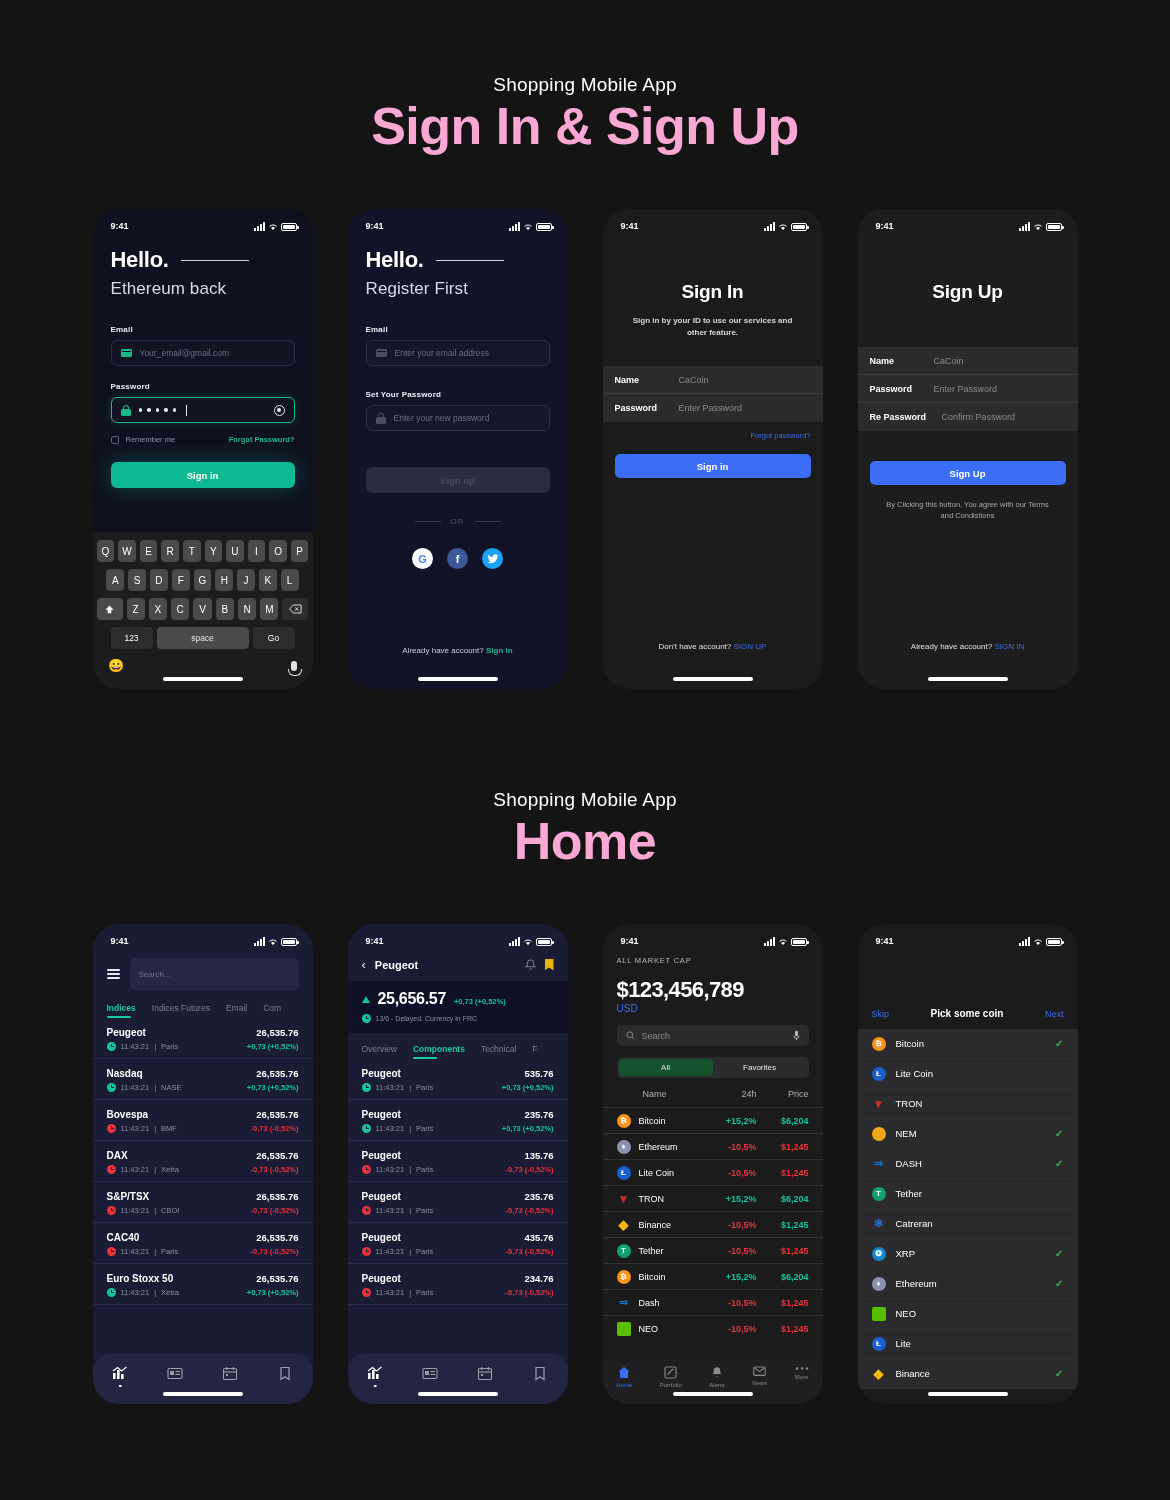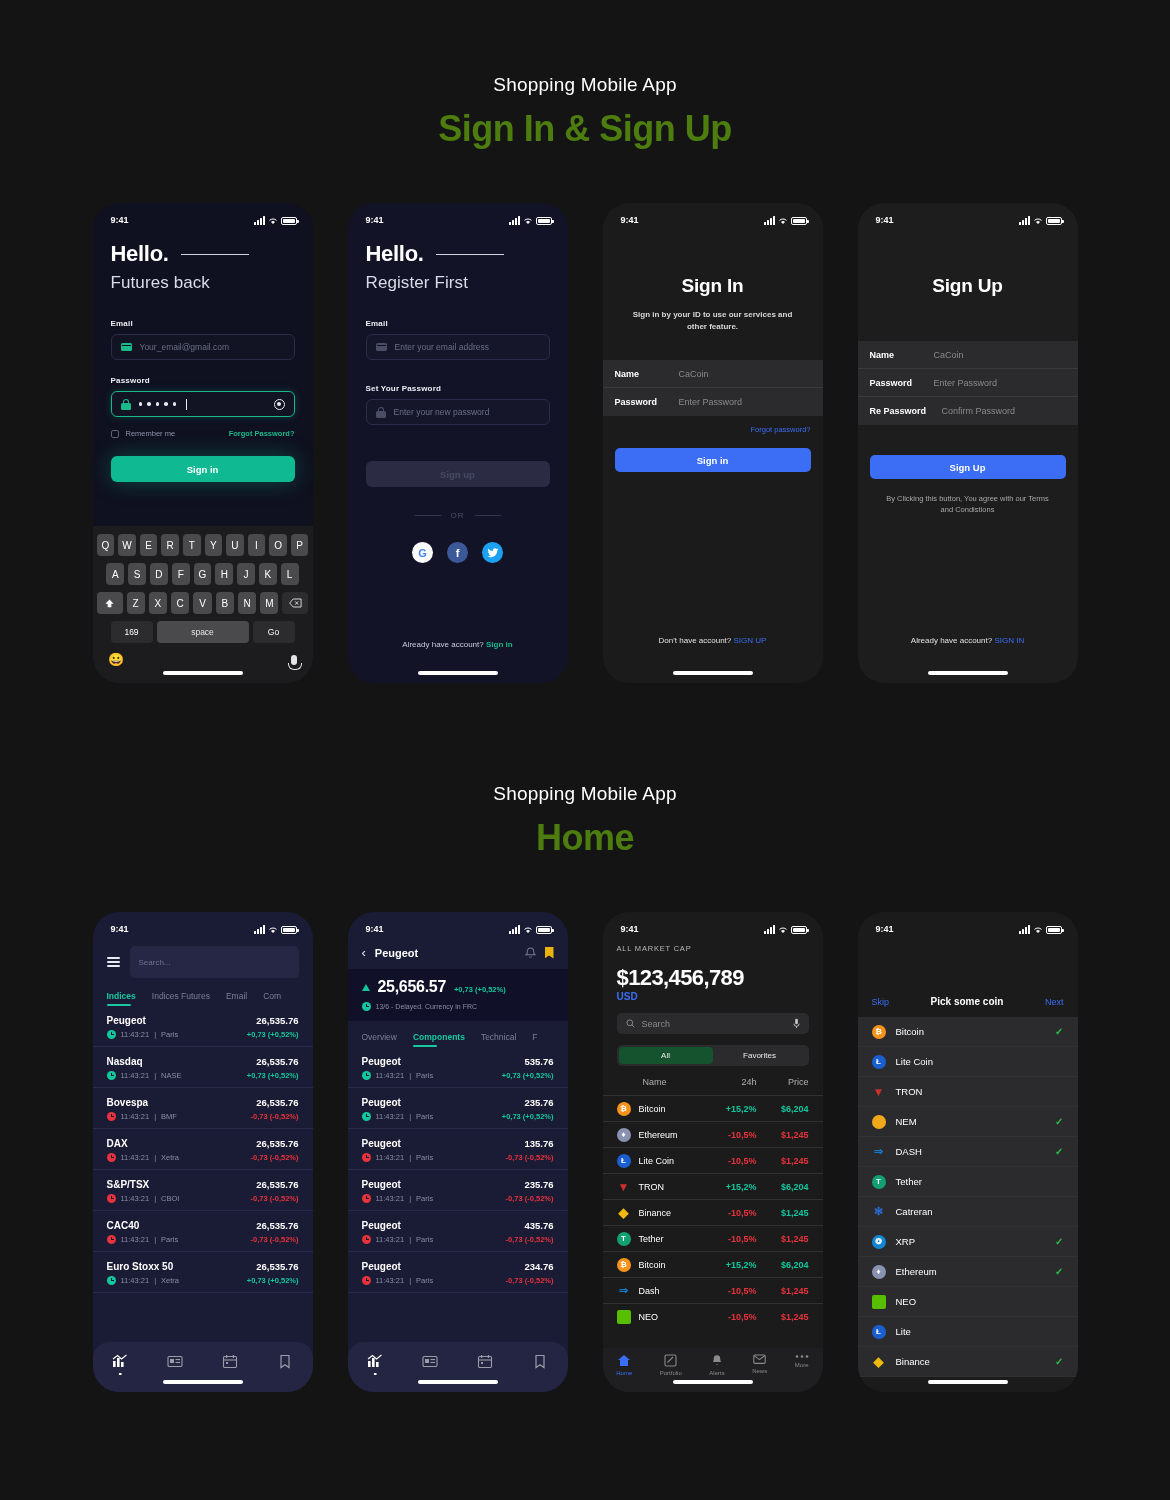--- a/index.html
+++ b/index.html
@@ -8,22 +8,21 @@
     background: #141414;
     font-family: "Liberation Sans", sans-serif;
     overflow: hidden;
     position: relative;
   }
   .section-head { text-align: center; }
   .section-sub {
     color: #ffffff; font-size: 19px; font-weight: 400; letter-spacing: .2px;
   }
   .section-title {
-    color: #4d7c0f; font-size: 36px; font-weight: 700; letter-spacing: -.5px;
-    margin-top: 12px;
+    color: #f9a8d4; font-size: 52px; font-weight: 700; letter-spacing: -.5px;
   }
   .row-phones { display: flex; justify-content: center; gap: 35px; }
 
   
   .phone {
     width: 220px; height: 480px; border-radius: 26px;
     position: relative; overflow: hidden;
     flex: 0 0 auto;
   }
   .phone.dark-navy { background: #0f1020; }
@@ -183,21 +182,21 @@
     border-bottom:7px solid #12c79d;position:relative;top:-1px;}
   .dt-price{color:#fff;font-size:16px;font-weight:700;letter-spacing:-.3px;}
   .dt-chg{color:#12c79d;font-size:7.5px;font-weight:700;}
   .dt-meta{display:flex;align-items:center;gap:5px;margin-top:6px;color:#8b8ea6;font-size:7px;}
 
   
   .mc-wrap{padding:4px 14px 0 14px;}
   .mc-label{color:#b9b9bc;font-size:7.5px;letter-spacing:.8px;}
   .mc-row{display:flex;align-items:baseline;justify-content:space-between;margin-top:12px;flex-direction:column;}
   .mc-amount{color:#fff;font-size:22px;font-weight:700;letter-spacing:-.6px;}
-  .mc-cur{color:#3b6ef5;font-size:10px;font-weight:700;}
+  .mc-cur{color:#3b6ef5;font-size:10px;font-weight:400;}
   .mc-search{margin-top:11px;height:21px;border-radius:5px;background:#2b2b2d;display:flex;align-items:center;
     padding:0 9px;gap:7px;}
   .mc-search span{color:#8a8a8d;font-size:9px;flex:1;}
   .seg{margin-top:11px;height:21px;border-radius:5px;background:#2b2b2d;display:flex;padding:2px;}
   .seg div{flex:1;display:flex;align-items:center;justify-content:center;font-size:8px;color:#e9e9eb;border-radius:4px;}
   .seg div.on{background:#14532d;}
   .thead{display:flex;align-items:center;padding:11px 14px 8px 14px;}
   .thead .c1{flex:1;color:#b0b0b3;font-size:9px;padding-left:26px;}
   .thead .c2{flex:0 0 52px;text-align:right;color:#b0b0b3;font-size:9px;}
   .thead .c3{flex:0 0 52px;text-align:right;color:#b0b0b3;font-size:9px;}
@@ -246,21 +245,21 @@
             <path d="M1.8 3.8a6 6 0 0 1 8.4 0" stroke="#fff" stroke-width="1.2" fill="none"></path>
           </svg>
         <div class="batt"></div>
       </div>
     </div>
     <div class="hello-wrap">
       <div class="hello-row">
         <div class="hello-big">Hello.</div>
         <div class="hello-line"></div>
       </div>
-      <div class="hello-sub">Futures back</div>
+      <div class="hello-sub">Ethereum back</div>
 
       <div class="fld-grp">
         <div class="fld-label">Email</div>
         <div class="fld-box">
           <div class="ico-mail"></div>
           <div class="fld-ph">Your_email@gmail.com</div>
         </div>
       </div>
 
       <div class="fld-grp" style="margin-top:16px;">
@@ -331,21 +330,21 @@
         <div class="key">N</div>
         <div class="key">M</div>
         <div class="key wide plain">
           <svg width="13" height="10" viewBox="0 0 14 10">
               <path d="M4.5 0.7 H13 V9.3 H4.5 L0.7 5 Z" fill="none" stroke="#e4e4e6" stroke-width="1"></path>
               <path d="M6.6 3.2 L10 6.8 M10 3.2 L6.6 6.8" stroke="#e4e4e6" stroke-width="1"></path>
             </svg>
         </div>
       </div>
       <div class="kb-row">
-        <div class="key fn" style="flex:0 0 42px;">169</div>
+        <div class="key fn" style="flex:0 0 42px;">123</div>
         <div class="key space">space</div>
         <div class="key fn" style="flex:0 0 42px;">Go</div>
       </div>
       <div class="kb-bottom">
         <div class="emoji-ic">😀</div>
         <div class="mic-ic"></div>
       </div>
     </div>
     <div class="homebar"></div>
   </div>

